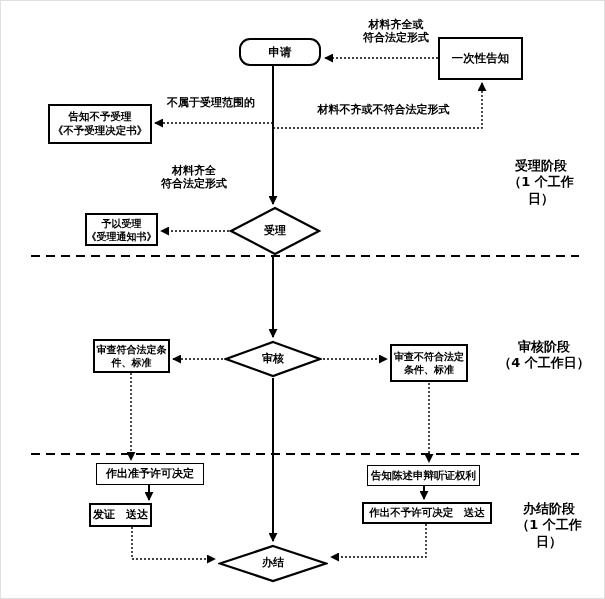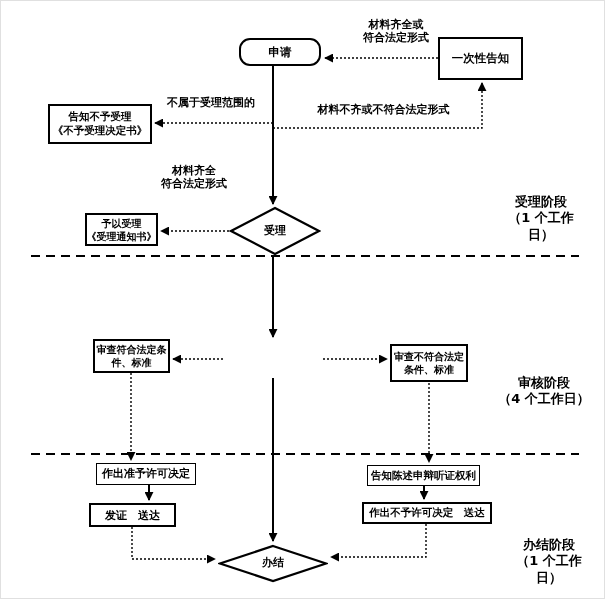--- a/index.html
+++ b/index.html
@@ -19,21 +19,21 @@
   .rect.thin { border-width:1px; }
   .diamond { background:transparent; }
   .diamond svg { position:absolute; left:0; top:0; }
   .diamond .dtxt { position:relative; z-index:1; }
   .lbl {
     position:absolute; text-align:center; font-weight:bold; color:#000;
     font-size:11px; line-height:1.18; white-space:nowrap;
   }
   .stage {
     position:absolute; text-align:center; font-weight:bold; color:#000;
-    font-size:13px; line-height:1.25; white-space:nowrap;margin-top:36px;
+    font-size:13px; line-height:1.25; white-space:nowrap;
   }
 </style>
 </head>
 <body>
 
 <div class="canvas">
 
   <svg class="svg-layer" width="605" height="599" viewBox="0 0 605 599" xmlns="http://www.w3.org/2000/svg">
     <defs>
       <marker id="arw" viewBox="0 0 10 10" refX="9" refY="5" markerWidth="9" markerHeight="9" orient="auto" markerUnits="userSpaceOnUse">
@@ -83,43 +83,49 @@
   <div class="node rect" style="left:84px; top:212px; width:73px; height:33px; font-size:10px;">
     <span>予以受理</span>
     <span>《受理通知书》</span>
   </div>
 
   <div class="node rect" style="left:389px; top:343px; width:78px; height:38px; font-size:10px;">
     <span>审查不符合法定</span>
     <span>条件、标准</span>
   </div>
 
-  <div class="node rect thin" style="left:95px; top:462px; width:100px; height:22px; font-size:11px;">
+  <div class="node rect thin" style="left:95px; top:462px; width:108px; height:22px; font-size:11px;">
     <span>作出准予许可决定</span>
   </div>
 
-  <div class="node rect" style="left:88px; top:502px; width:87px; height:24px; font-size:11px;font-family:Liberation Serif, serif;">
+  <div class="node rect" style="left:88px; top:502px; width:63px; height:24px; font-size:11px;">
     <span>发证　送达</span>
   </div>
 
   <div class="node rect thin" style="left:366px; top:464px; width:113px; height:21px; font-size:10.5px;">
     <span>告知陈述申辩听证权利</span>
   </div>
 
   <div class="node rect" style="left:361px; top:501px; width:130px; height:22px; font-size:10.5px;">
     <span>作出不予许可决定　送达</span>
   </div>
 
   <div class="node diamond" style="left:228px; top:205px; width:92px; height:50px; font-size:11px;">
     <svg width="92" height="50" viewBox="0 0 92 50">
       <polygon points="46,2 90,25 46,48 2,25" fill="#fff" stroke="#000" stroke-width="2.2"></polygon>
     </svg>
     <span class="dtxt">受理</span>
   </div>
 
+  <div class="node diamond" style="left:223px; top:339px; width:98px; height:38px; font-size:11px;">
+    <svg width="98" height="38" viewBox="0 0 98 38">
+      <polygon points="49,2 96,19 49,36 2,19" fill="#fff" stroke="#000" stroke-width="2.2"></polygon>
+    </svg>
+    <span class="dtxt">审核</span>
+  </div>
 
   <div class="node diamond" style="left:217px; top:543px; width:110px; height:39px; font-size:11px;">
     <svg width="110" height="39" viewBox="0 0 110 39">
       <polygon points="55,2 108,19.5 55,37 2,19.5" fill="#fff" stroke="#000" stroke-width="2.2"></polygon>
     </svg>
     <span class="dtxt">办结</span>
   </div>
 
   <div class="lbl" style="left:345px; top:18px; width:100px;">
     <div>材料齐全或</div>

